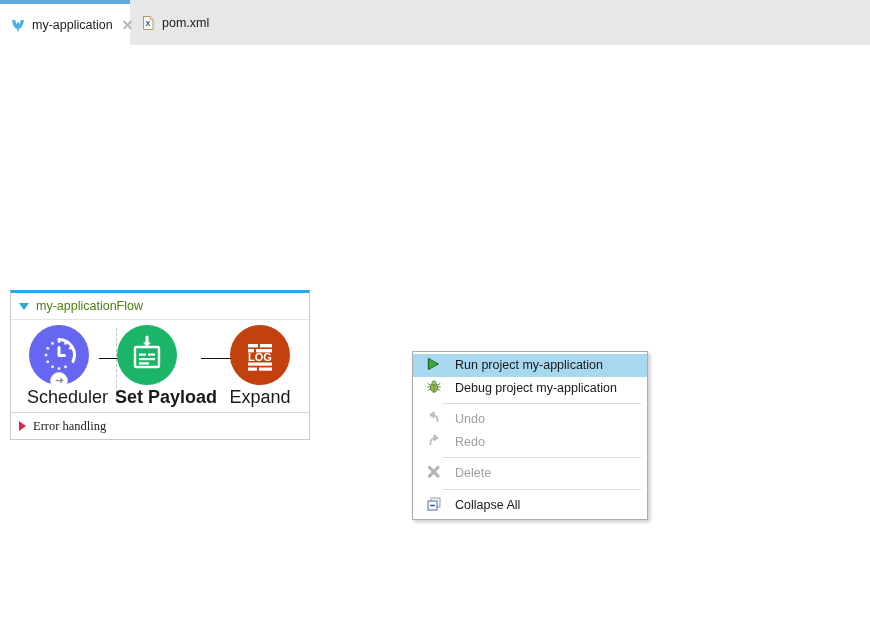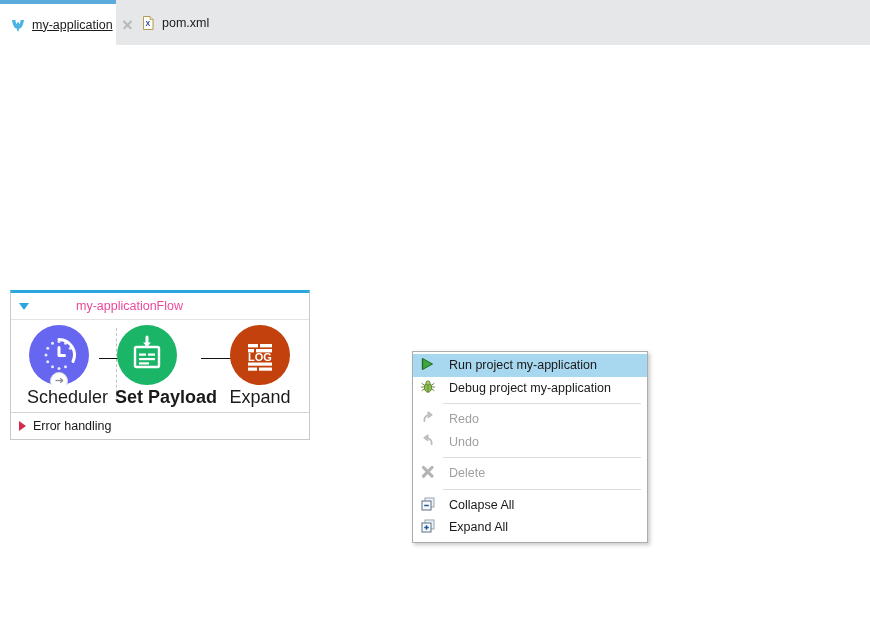--- a/index.html
+++ b/index.html
@@ -61,21 +61,21 @@
     position: absolute;
     left: 1px;
     top: 6px;
     width: 11px;
     height: 1.6px;
     background: #b8b8b8;
   }
   .tab-close::before { transform: rotate(45deg); }
   .tab-close::after  { transform: rotate(-45deg); }
 
-  #tab-app  { left: 0;   width: 116px; text-decoration: underline; }
+  #tab-app  { left: 0;   width: 130px; }
   #tab-pom  { left: 130px; width: 105px; text-align: right; }
 
   
   #canvas {
     position: absolute;
     left: 0; top: 45px;
     width: 870px;
     height: 578px;
     background: #ffffff;
   }
@@ -90,22 +90,21 @@
     border: 1px solid #c9c9c9;
     border-top: 3px solid #2ba6e0;
     box-sizing: border-box;
   }
   #flow-header {
     height: 26px;
     display: flex;
     align-items: center;
     padding-left: 8px;
     font-size: 12.5px;
-    color: #ec4899;
-    gap: 40px;
+    color: #4d7c0f;
   }
   .tri {
     width: 0; height: 0;
     flex: 0 0 auto;
     margin-right: 7px;
   }
   .tri-down {
     border-left: 5px solid transparent;
     border-right: 5px solid transparent;
     border-top: 7px solid #2ba6e0;
@@ -121,20 +120,21 @@
     border-top: 1px solid #e3e3e3;
     border-bottom: 1px solid #d5d5d5;
   }
   #flow-footer {
     height: 26px;
     display: flex;
     align-items: center;
     padding-left: 8px;
     font-size: 12.5px;
     color: #1a1a1a;
+    font-family: Liberation Serif, serif;
   }
 
   
   .node {
     position: absolute;
     top: 5px;
     width: 64px;
     text-align: center;
   }
   .node-circle {
@@ -196,21 +196,21 @@
     border: 1px solid #acacac;
     box-shadow: 2px 2px 4px rgba(0,0,0,0.22);
     padding: 2px 0 3px 0;
     box-sizing: border-box;
     font-size: 12.5px;
   }
   .menu-item {
     height: 22.5px;
     display: flex;
     align-items: center;
-    padding-left: 6px;
+    padding-left: 12px;
     color: #1a1a1a;
     white-space: nowrap;
   }
   .menu-item.highlighted { background: #a8d8f0; }
   .menu-item.disabled { color: #a0a0a0; }
   .menu-icon {
     width: 20px;
     height: 18px;
     margin-right: 10px;
     flex: 0 0 auto;
@@ -371,35 +371,35 @@
         </svg>
       </span>
       <span>Debug project my-application</span>
     </div>
 
     <div class="menu-sep"></div>
 
     <div class="menu-item disabled">
       <span class="menu-icon">
         <svg width="18" height="16" viewBox="0 0 18 16">
+          <path d="M12.5 12 C13.5 7 10 4.5 6.5 4.8" fill="none" stroke="#bcbcbc" stroke-width="1.6"></path>
+          <path d="M8.8 2.2 L5.2 4.9 L8.8 7.4 Z" fill="none" stroke="#bcbcbc" stroke-width="1.5" stroke-linejoin="round"></path>
+        </svg>
+      </span>
+      <span>Undo</span>
+    </div>
+
+    <div class="menu-item disabled">
+      <span class="menu-icon">
+        <svg width="18" height="16" viewBox="0 0 18 16">
           <path d="M5.5 12 C4.5 7 8 4.5 11.5 4.8" fill="none" stroke="#bcbcbc" stroke-width="1.6"></path>
           <path d="M9.2 2.2 L12.8 4.9 L9.2 7.4 Z" fill="none" stroke="#bcbcbc" stroke-width="1.5" stroke-linejoin="round"></path>
         </svg>
       </span>
       <span>Redo</span>
-    </div>
-
-    <div class="menu-item disabled">
-      <span class="menu-icon">
-        <svg width="18" height="16" viewBox="0 0 18 16">
-          <path d="M12.5 12 C13.5 7 10 4.5 6.5 4.8" fill="none" stroke="#bcbcbc" stroke-width="1.6"></path>
-          <path d="M8.8 2.2 L5.2 4.9 L8.8 7.4 Z" fill="none" stroke="#bcbcbc" stroke-width="1.5" stroke-linejoin="round"></path>
-        </svg>
-      </span>
-      <span>Undo</span>
     </div>
 
     <div class="menu-sep"></div>
 
 
     <div class="menu-item disabled">
       <span class="menu-icon">
         <svg width="18" height="16" viewBox="0 0 18 16">
           <g stroke="#b4b4b4" stroke-width="3.2" stroke-linecap="round">
             <path d="M4.5 3.5 L13 12.2"></path>
@@ -416,27 +416,16 @@
       <span class="menu-icon">
         <svg width="18" height="16" viewBox="0 0 18 16">
           <rect x="6" y="2" width="9" height="9" fill="#eef2f6" stroke="#97a4b0" stroke-width="1"></rect>
           <rect x="3" y="5" width="9" height="9" fill="#f7f9fb" stroke="#5d7085" stroke-width="1"></rect>
           <path d="M5.2 9.5 L9.8 9.5" stroke="#1d5a9e" stroke-width="1.5"></path>
         </svg>
       </span>
       <span>Collapse All</span>
     </div>
 
-    <div class="menu-item">
-      <span class="menu-icon">
-        <svg width="18" height="16" viewBox="0 0 18 16">
-          <rect x="6" y="2" width="9" height="9" fill="#eef2f6" stroke="#97a4b0" stroke-width="1"></rect>
-          <rect x="3" y="5" width="9" height="9" fill="#f7f9fb" stroke="#5d7085" stroke-width="1"></rect>
-          <path d="M5.2 9.5 L9.8 9.5" stroke="#1d5a9e" stroke-width="1.5"></path>
-          <path d="M7.5 7.2 L7.5 11.8" stroke="#1d5a9e" stroke-width="1.5"></path>
-        </svg>
-      </span>
-      <span>Expand All</span>
-    </div>
 
   </div>
 
 </div>
 
 </body></html>

